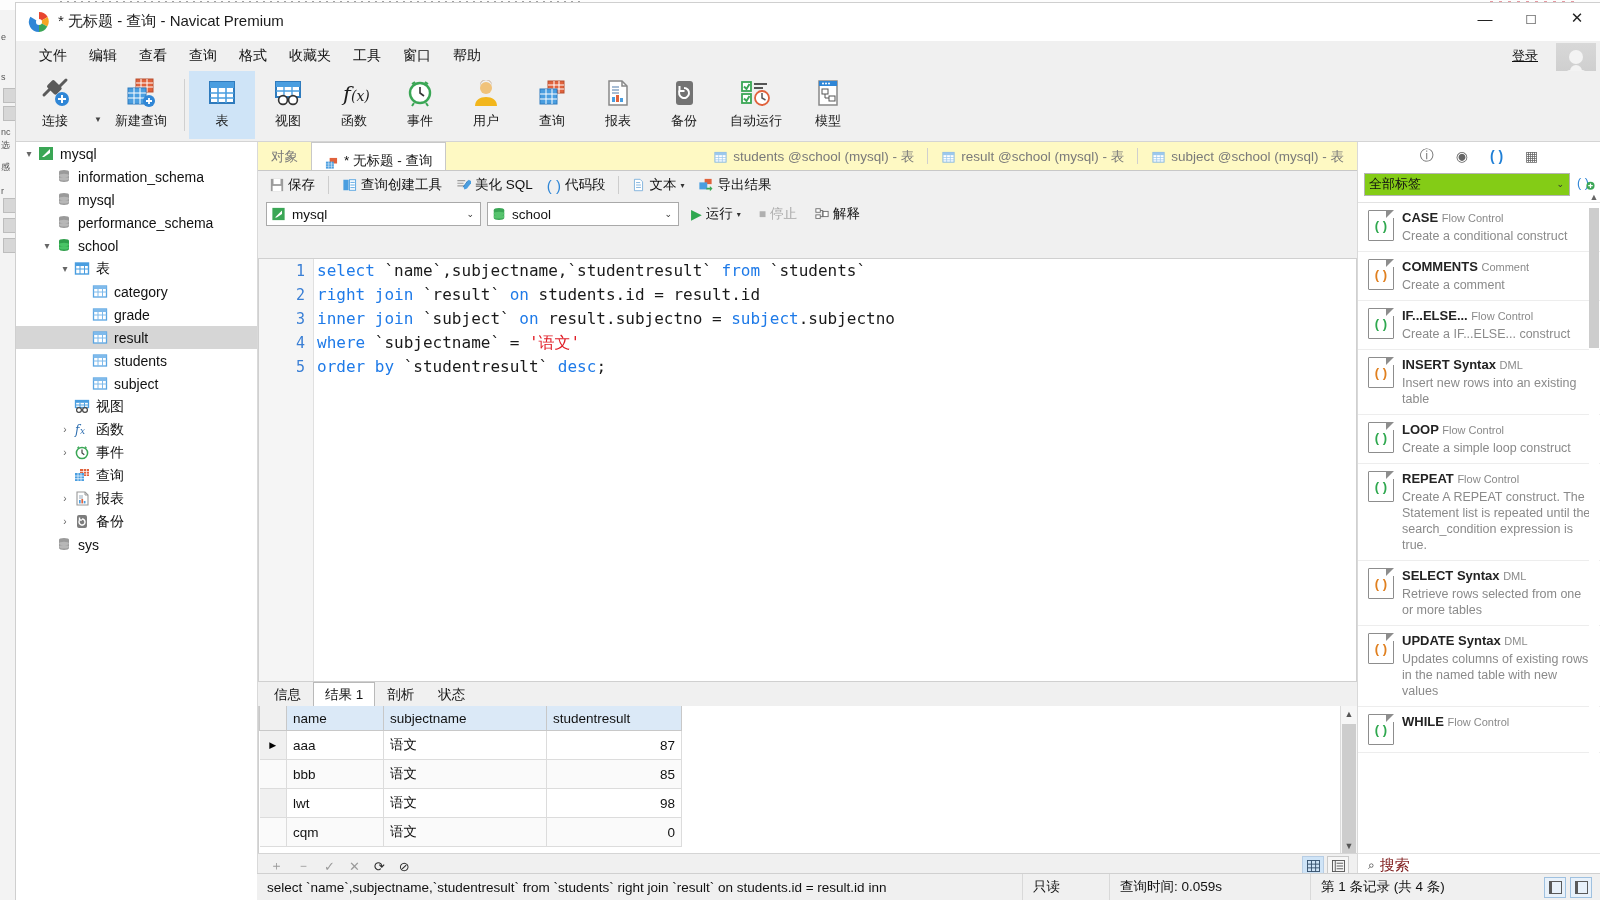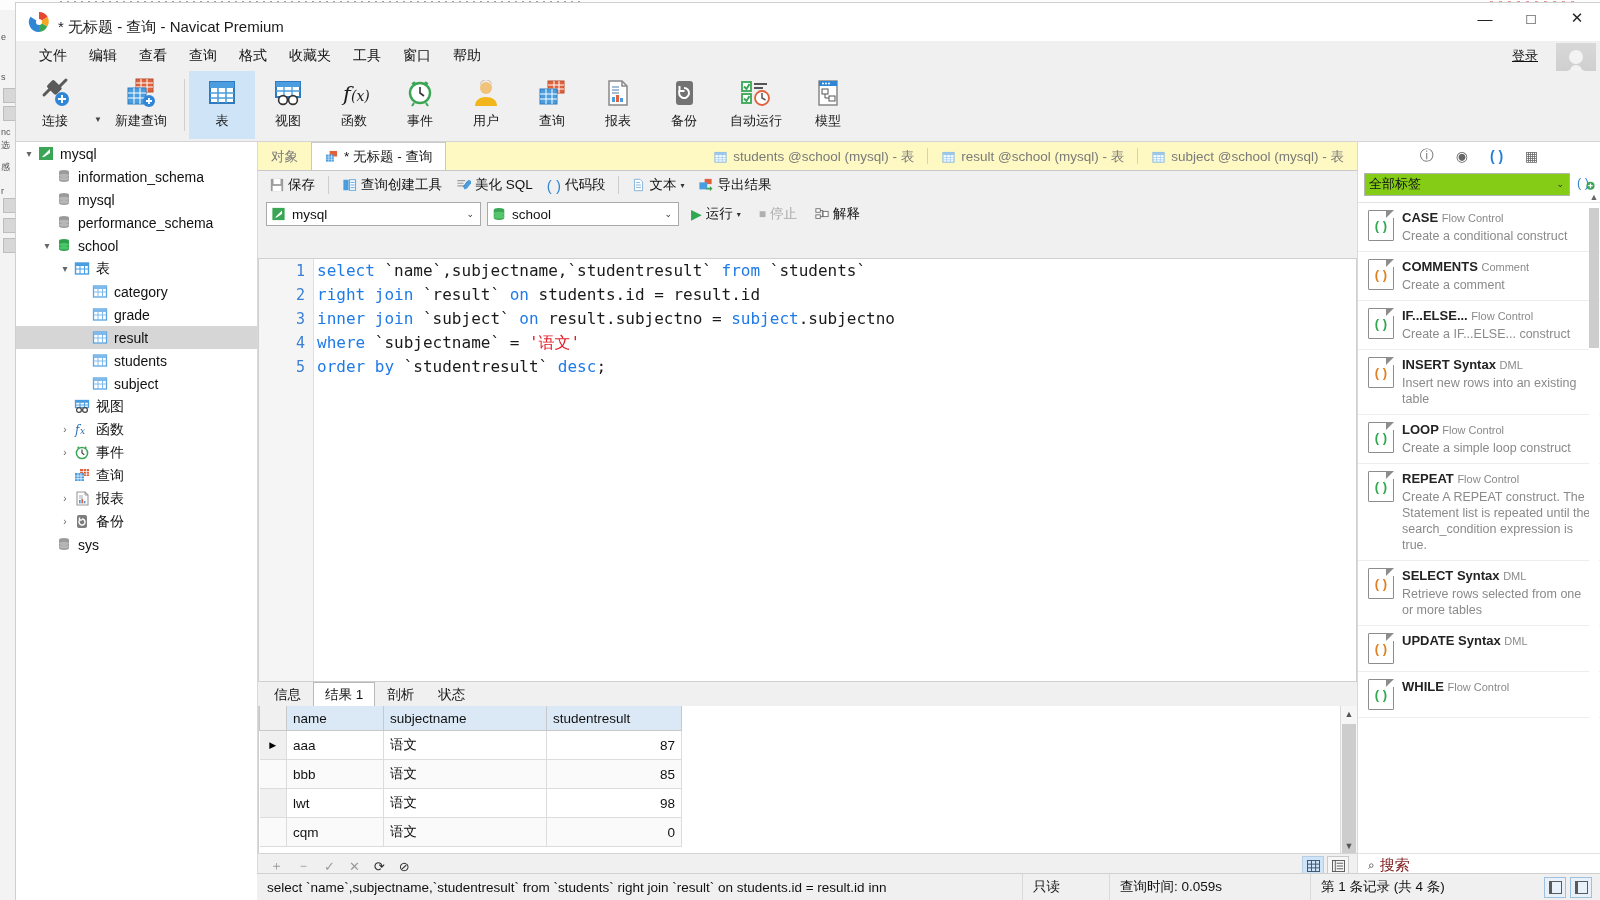--- a/index.html
+++ b/index.html
@@ -22,21 +22,21 @@
   .bg-left .bgl-txt{position:absolute;left:1px;font-size:9px;color:#555;line-height:10px;}
   .bg-left .bgl-ico{position:absolute;left:3px;width:16px;height:13px;background:#d7d7d7;border:1px solid #bdbdbd;}
 
   
   .win{position:absolute;left:16px;top:3px;width:1584px;height:897px;background:#fff;
        box-shadow:0 0 0 1px #cfcfcf;}
 
   
   .titlebar{position:relative;height:38px;background:#ffffff;}
   .logo{position:absolute;left:12px;top:8px;width:22px;height:22px;}
-  .title-text{position:absolute;left:42px;top:15px;font-size:15px;color:#1b1b1b;white-space:nowrap;}
+  .title-text{position:absolute;left:42px;top:9px;font-size:15px;color:#1b1b1b;white-space:nowrap;}
   .wbtns{position:absolute;right:0;top:0;display:flex;}
   .wbtn{width:46px;height:30px;display:flex;align-items:center;justify-content:center;
         font-size:15px;color:#222;cursor:default;}
 
   
   .menubar{position:relative;height:30px;background:#f0f0f0;border-bottom:0;}
   .menu-items{display:flex;align-items:center;height:30px;padding-left:12px;}
   .menu-item{padding:3px 11px;font-size:14px;color:#111;white-space:nowrap;}
   .login-link{position:absolute;right:62px;top:6px;font-size:13px;color:#111;text-decoration:underline;}
   .avatar{position:absolute;right:4px;top:2px;width:40px;height:28px;
@@ -94,21 +94,21 @@
   .snip-scroll .thumb{position:absolute;left:0;top:4px;width:10px;height:140px;background:#cdcdcd;}
   .snip-scroll .up{position:absolute;left:0;top:-12px;width:10px;text-align:center;font-size:9px;color:#666;}
 
   
   .center{position:absolute;left:242px;right:243px;top:0;bottom:0;background:#f0f0f0;}
 
   
   .doctabs{height:28px;background:#fef9c3;display:flex;align-items:flex-end;border-bottom:1px solid #c8c8c8;}
   .dtab{height:26px;display:flex;align-items:center;gap:5px;padding:0 12px;font-size:13.5px;color:#7a7a7a;
         border:1px solid transparent;border-bottom:none;white-space:nowrap;}
-  .dtab.on{background:#fff;color:#111;border-color:#c8c8c8;height:27px;}
+  .dtab.on{background:#fff;color:#111;border-color:#c8c8c8;height:27px;align-items:flex-end;}
   .dtab .tic{width:15px;height:13px;display:block;}
   .dtab-sep{width:1px;height:16px;background:#cfcfcf;align-self:center;}
 
   
   .etool{height:28px;background:#f0f0f0;display:flex;align-items:center;gap:2px;padding-left:6px;}
   .tbtn{display:flex;align-items:center;gap:4px;padding:3px 6px;font-size:13.5px;color:#111;white-space:nowrap;}
   .tbtn.dis{color:#a8a8a8;}
   .tsep{width:1px;height:18px;background:#cdcdcd;margin:0 5px;}
   .caret{font-size:8px;color:#333;}
 
@@ -918,20 +918,21 @@
      </div>
             </div>
             <div class="snip-item">
               <div class="doc-ico">
        <div class="pg"></div>
                 <div class="fold"></div>
        <div class="par" style="color:#e08020">( )</div>
      </div>
      <div class="snip-txt">
        <div class="snip-name">UPDATE Syntax <span class="snip-cat">DML</span></div>
+       <div class="snip-desc">Updates columns of existing rows in the named table with new values</div>
      </div>
             </div>
             <div class="snip-item">
               <div class="doc-ico">
        <div class="pg"></div>
                 <div class="fold"></div>
        <div class="par" style="color:#2fa84f">( )</div>
      </div>
      <div class="snip-txt">
        <div class="snip-name">WHILE <span class="snip-cat">Flow Control</span></div>

